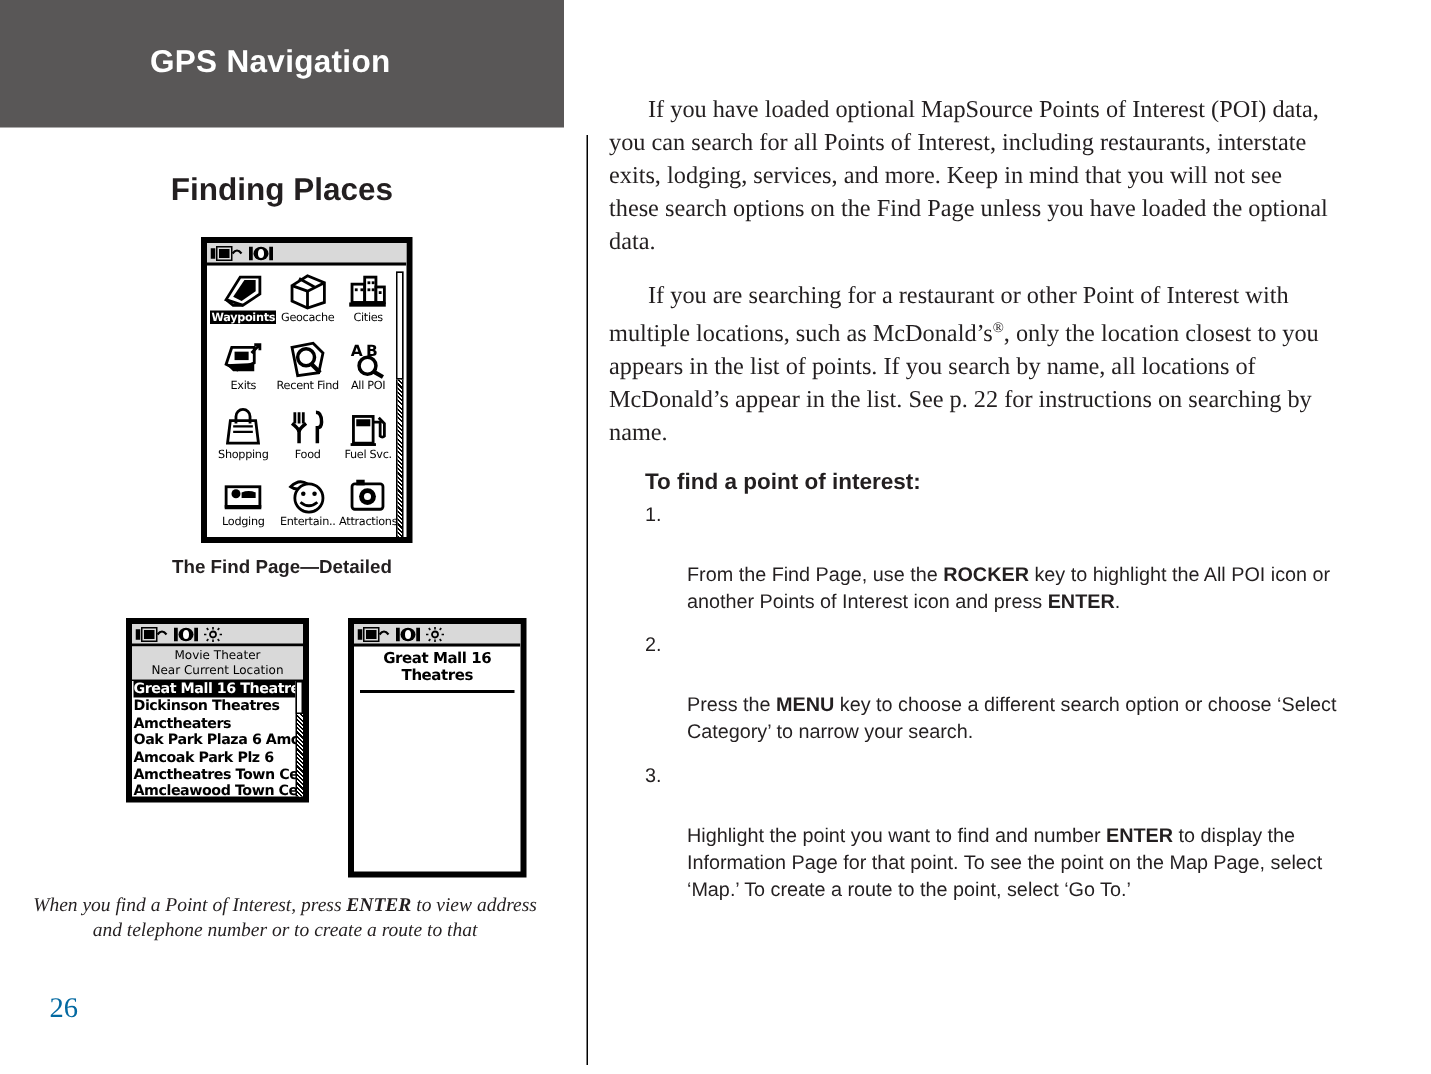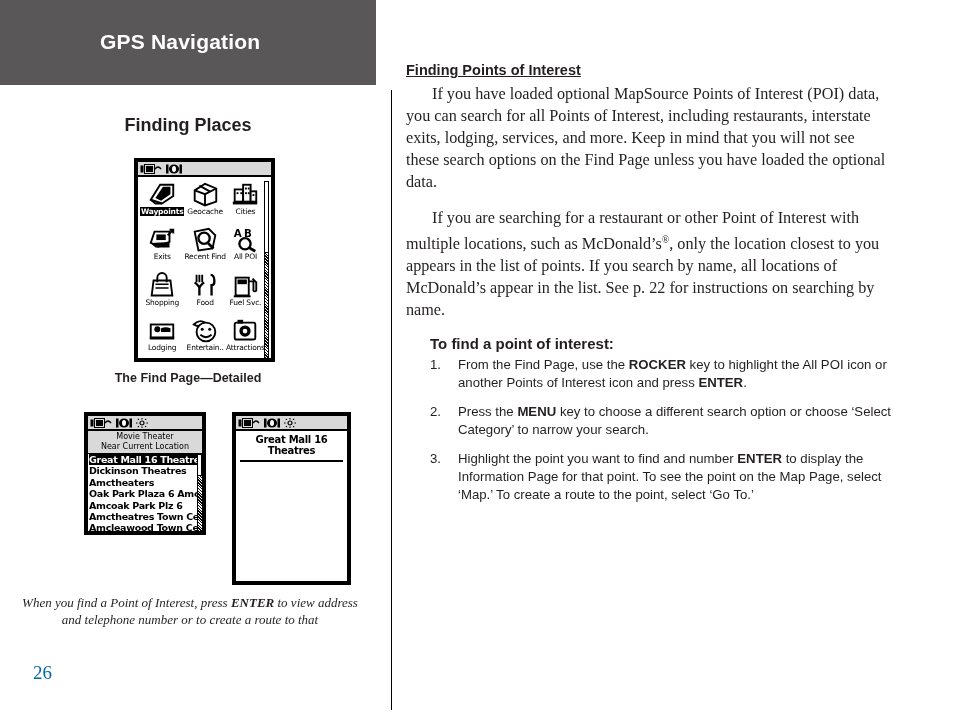--- a/index.html
+++ b/index.html
@@ -45,21 +45,21 @@
     left: 0; top: 85px;
     width: 391px; height: 631px;
   }
   #section-title {
     position: absolute;
     left: 0; top: 30px;
     width: 376px;
     text-align: center;
     font-family: "Liberation Sans", sans-serif;
     font-weight: bold;
-    font-size: 18px;
+    font-size: 21px;
     color: #231f20;
   }
 
   
   .device {
     position: absolute;
     background: #ffffff;
     border: 4px solid #000000;
     font-family: "DejaVu Sans", sans-serif;
     color: #000000;
@@ -279,21 +279,21 @@
   }
   .step {
     display: flex;
     font-family: "Liberation Sans", sans-serif;
     font-size: 13.2px;
     line-height: 18px;
     color: #231f20;
     margin: 0 0 11px 24px;
   }
   .step-num { width: 28px; flex: none; }
-  .step-text { flex: 1; }
+  .step-text { flex: 1; margin-top: 40px; }
   .step-text b { font-weight: bold; }
   sup { font-size: 60%; vertical-align: super; }
 </style>
 </head>
 <body>
 
 <div id="header-bar">
   <div id="header-title">GPS Navigation</div>
 </div>
 
@@ -533,21 +533,20 @@
 
 </div>
 
 <div id="photo-caption">
   <span>When you find a Point of Interest, press </span><b>ENTER</b><span> to view address and telephone number or to create a route to that</span>
 </div>
 
 <div id="page-number">26</div>
 
 <div id="right-col">
-  <div id="poi-heading">Finding Points of Interest</div>
   <p class="body-para">If you have loaded optional MapSource Points of Interest (POI) data, you can search for all Points of Interest, including restaurants, interstate exits, lodging, services, and more. Keep in mind that you will not see these search options on the Find Page unless you have loaded the optional data.</p>
   <p class="body-para">
     <span>If you are searching for a restaurant or other Point of Interest with multiple locations, such as McDonald’s</span><sup>®</sup><span>, only the location closest to you appears in the list of points. If you search by name, all locations of McDonald’s appear in the list. See p. 22 for instructions on searching by name.</span>
   </p>
   <div id="steps-heading">To find a point of interest:</div>
   <div id="steps-container">
       <div class="step">
         <div class="step-num">1.</div>
         <div class="step-text"><span>From the Find Page, use the </span><b>ROCKER</b><span> key to highlight the All POI icon or another Points of Interest icon and press </span><b>ENTER</b><span>.</span></div>
       </div>

